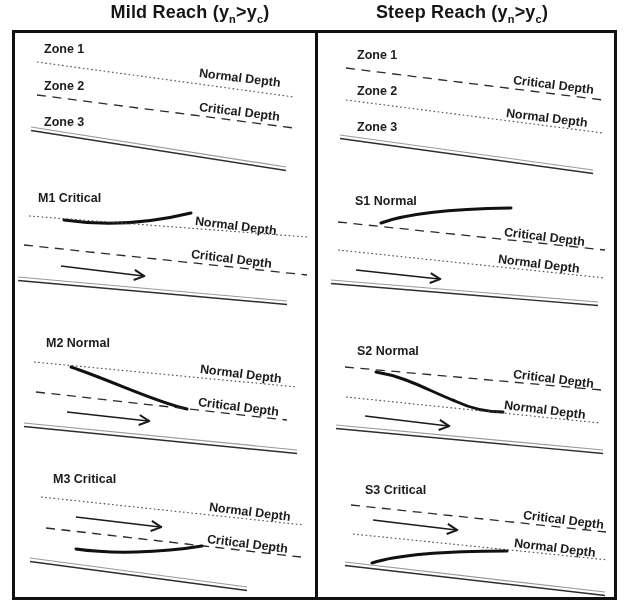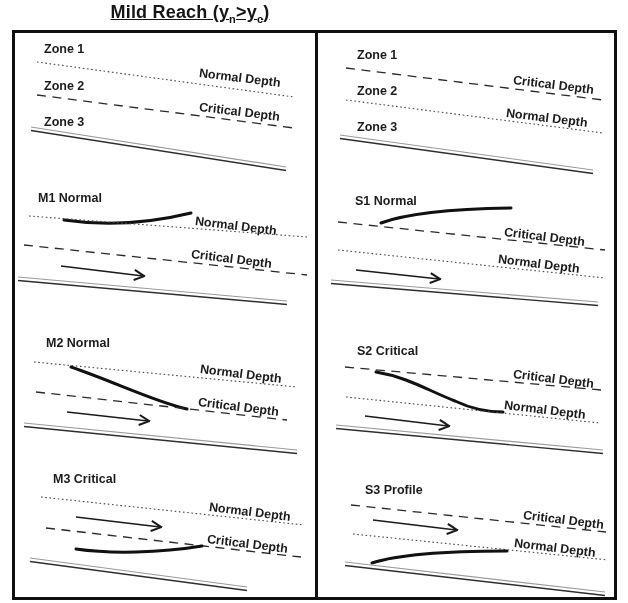--- a/index.html
+++ b/index.html
@@ -1,41 +1,42 @@
 <!DOCTYPE html>
 <html><head>
 <meta charset="utf-8">
 <style>
   html,body{margin:0;padding:0;background:#fff;}
   .stage{position:relative;width:628px;height:603px;background:#fff;overflow:hidden;
          font-family:"Liberation Sans", sans-serif;color:#111;}
   .title{position:absolute;top:2px;font-size:18px;font-weight:700;color:#151515;
          text-align:center;white-space:nowrap;letter-spacing:.2px;}
   .title sub{font-size:11px;font-weight:700;}
-  .title-left{left:85px;width:210px;text-decoration:underline;}
+  .title-left{left:85px;width:210px;}
   .title-right{left:372px;width:180px;}
   .frame{position:absolute;left:12px;top:30px;width:605px;height:570px;
          border:3px solid #101010;box-sizing:border-box;}
   .divider{position:absolute;left:315px;top:30px;width:3px;height:570px;background:#101010;}
   svg.art{position:absolute;left:0;top:0;}
   .dotted{stroke:#4a4a4a;stroke-width:1.1;fill:none;stroke-dasharray:1.6 2.6;}
   .dashed{stroke:#2a2a2a;stroke-width:1.3;fill:none;stroke-dasharray:9 6.5;}
   .curve{stroke:#111;stroke-width:3;fill:none;stroke-linecap:round;}
   .arrow{stroke:#1a1a1a;stroke-width:1.4;fill:none;}
   .bedlight{stroke:#9a9a9a;stroke-width:1.2;}
   .beddark{stroke:#2e2e2e;stroke-width:1.4;}
   .lbl{position:absolute;font-size:12.5px;font-weight:600;color:#1c1c1c;white-space:nowrap;}
   .rot{transform:rotate(7deg);transform-origin:left top;}
 </style>
 </head>
 <body>
 
 <div class="stage">
 
   <div class="title title-left"><span>Mild Reach (y</span><sub>n</sub><span>&gt;y</span><sub>c</sub><span>)</span></div>
+  <div class="title title-right"><span>Steep Reach (y</span><sub>n</sub><span>&gt;y</span><sub>c</sub><span>)</span></div>
 
   <div class="frame"></div>
   <div class="divider"></div>
 
   <svg class="art" width="628" height="603" viewBox="0 0 628 603">
     <defs>
       <marker id="ah" viewBox="0 0 10 10" refX="8" refY="5" markerWidth="9" markerHeight="9" orient="auto">
         <path d="M1,1 L9,5 L1,9" fill="none" stroke="#1a1a1a" stroke-width="1.6"></path>
       </marker>
     </defs>
@@ -108,21 +109,21 @@
       <line class="beddark" x1="345" y1="565.5" x2="605" y2="595.5"></line>
     </g>
   </svg>
 
   <div class="lbl" style="left:44px;top:42px">Zone 1</div>
   <div class="lbl rot" style="left:200px;top:66px">Normal Depth</div>
   <div class="lbl" style="left:44px;top:79px">Zone 2</div>
   <div class="lbl rot" style="left:200px;top:100px">Critical Depth</div>
   <div class="lbl" style="left:44px;top:115px">Zone 3</div>
 
-  <div class="lbl" style="left:38px;top:191px">M1 Normal</div>
+  <div class="lbl" style="left:38px;top:191px">M1 Critical</div>
   <div class="lbl rot" style="left:196px;top:214px">Normal Depth</div>
   <div class="lbl rot" style="left:192px;top:247px">Critical Depth</div>
 
   <div class="lbl" style="left:46px;top:336px">M2 Normal</div>
   <div class="lbl rot" style="left:201px;top:362px">Normal Depth</div>
   <div class="lbl rot" style="left:199px;top:395px">Critical Depth</div>
 
   <div class="lbl" style="left:53px;top:472px">M3 Critical</div>
   <div class="lbl rot" style="left:210px;top:500px">Normal Depth</div>
   <div class="lbl rot" style="left:208px;top:532px">Critical Depth</div>
@@ -130,21 +131,21 @@
   <div class="lbl" style="left:357px;top:48px">Zone 1</div>
   <div class="lbl rot" style="left:514px;top:73px">Critical Depth</div>
   <div class="lbl" style="left:357px;top:84px">Zone 2</div>
   <div class="lbl rot" style="left:507px;top:106px">Normal Depth</div>
   <div class="lbl" style="left:357px;top:120px">Zone 3</div>
 
   <div class="lbl" style="left:355px;top:194px">S1 Normal</div>
   <div class="lbl rot" style="left:505px;top:225px">Critical Depth</div>
   <div class="lbl rot" style="left:499px;top:252px">Normal Depth</div>
 
-  <div class="lbl" style="left:357px;top:344px">S2 Critical</div>
+  <div class="lbl" style="left:357px;top:344px">S2 Normal</div>
   <div class="lbl rot" style="left:514px;top:367px">Critical Depth</div>
   <div class="lbl rot" style="left:505px;top:398px">Normal Depth</div>
 
-  <div class="lbl" style="left:365px;top:483px">S3 Profile</div>
+  <div class="lbl" style="left:365px;top:483px">S3 Critical</div>
   <div class="lbl rot" style="left:524px;top:508px">Critical Depth</div>
   <div class="lbl rot" style="left:515px;top:536px">Normal Depth</div>
 
 </div>
 
 </body></html>

